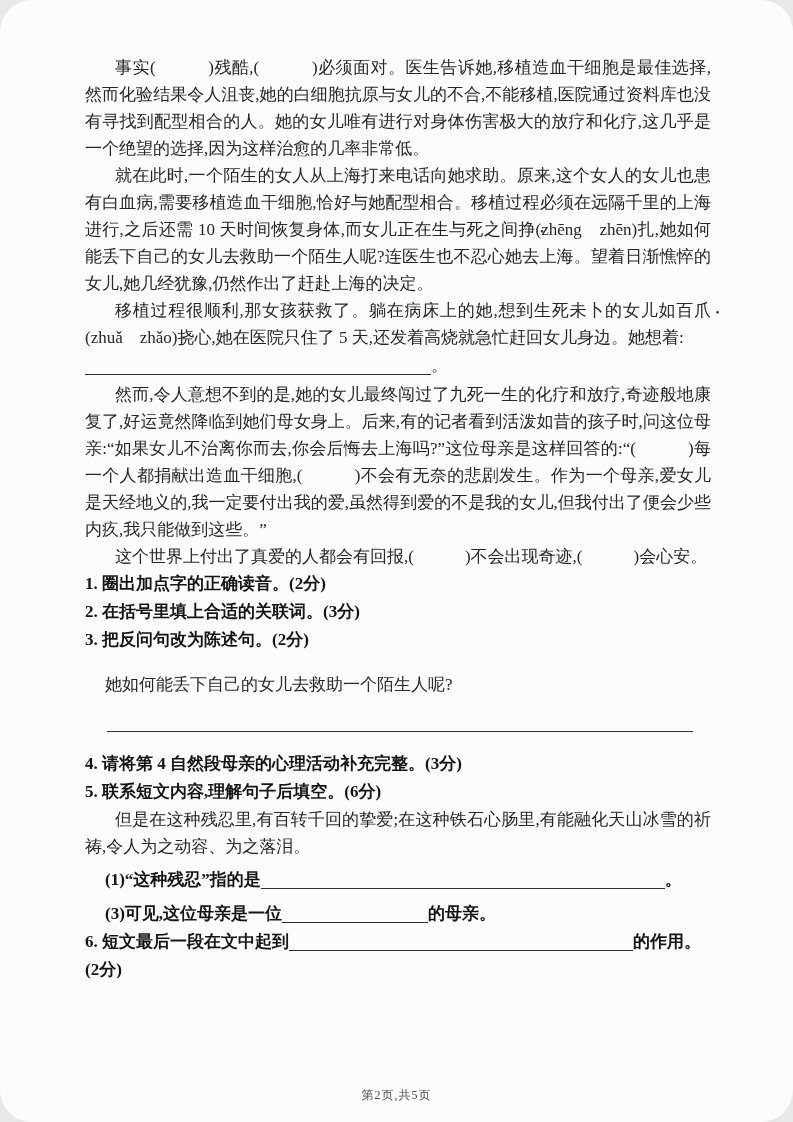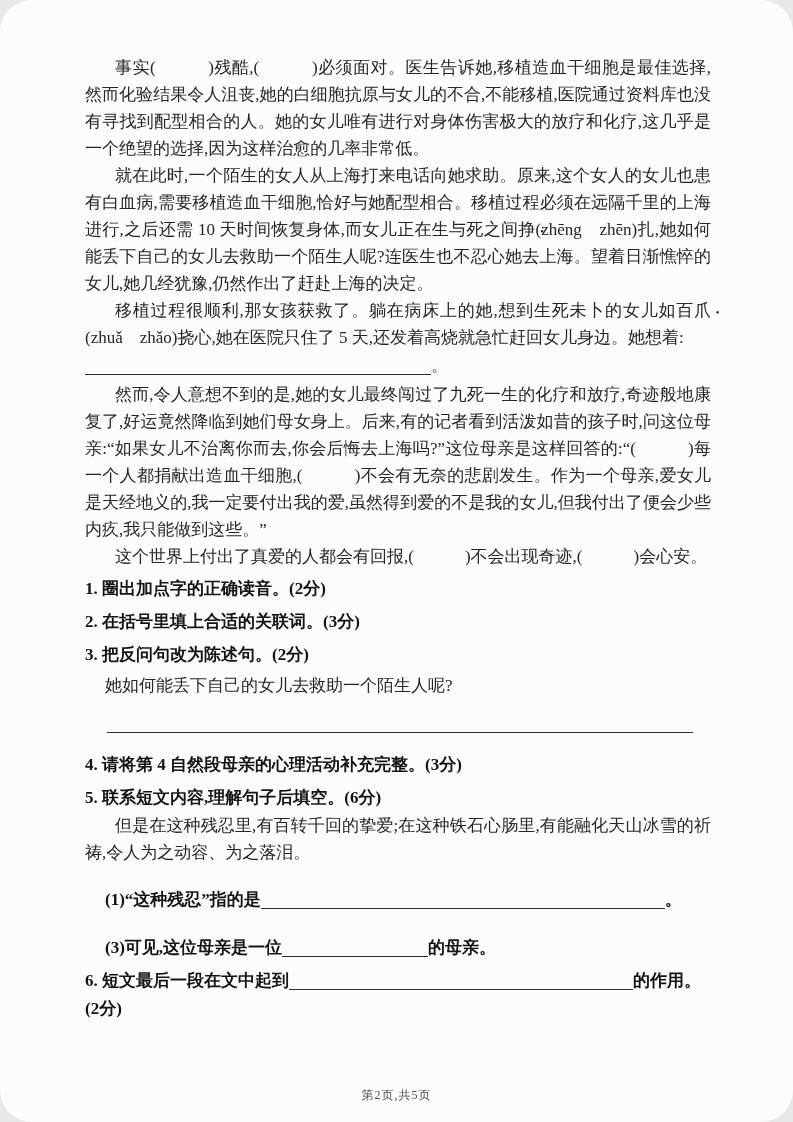--- a/index.html
+++ b/index.html
@@ -26,32 +26,31 @@
     line-height: 27px;
   }
   .blk { margin: 0; }
   .para {
     text-indent: 30px;
     text-align: justify;
   }
   .question {
     font-weight: bold;
     color: #141414;
-    margin-top: 5px;
     line-height: 28px;
   }
   .subtext {
     padding-left: 20px;
-    margin-top: 3px;
+    margin-top: 17px;
   }
   .subitem {
     font-weight: bold;
     color: #141414;
     padding-left: 20px;
-    margin-top: 20px;
+    margin-top: 6px;
     line-height: 28px;
   }
   .fill { line-height: 30px; }
   .answer {
     padding-left: 22px;
     margin: 10px 0 12px;
   }
   .blank {
     display: inline-block;
     border-bottom: 1.6px solid #2e2e2e;

